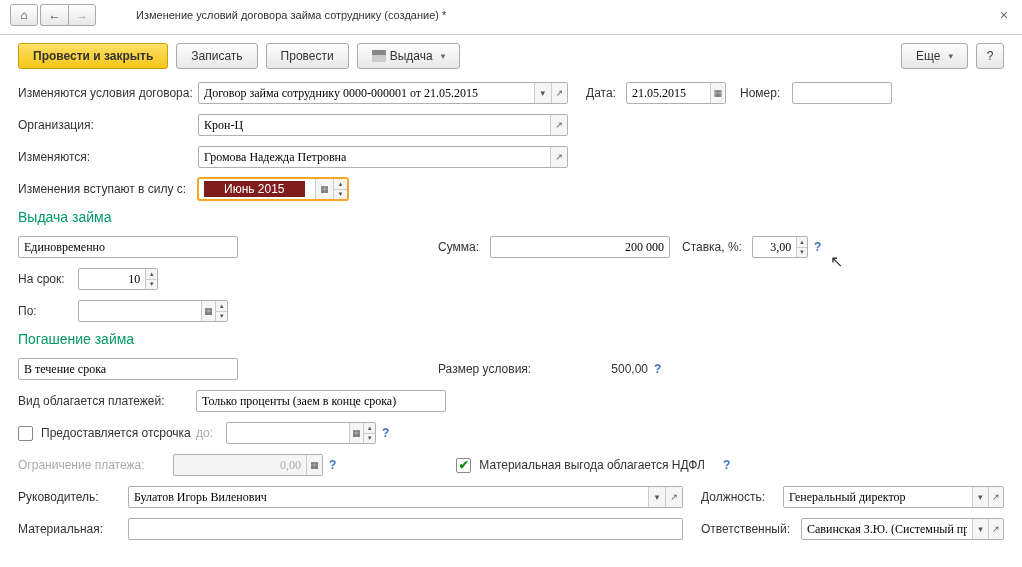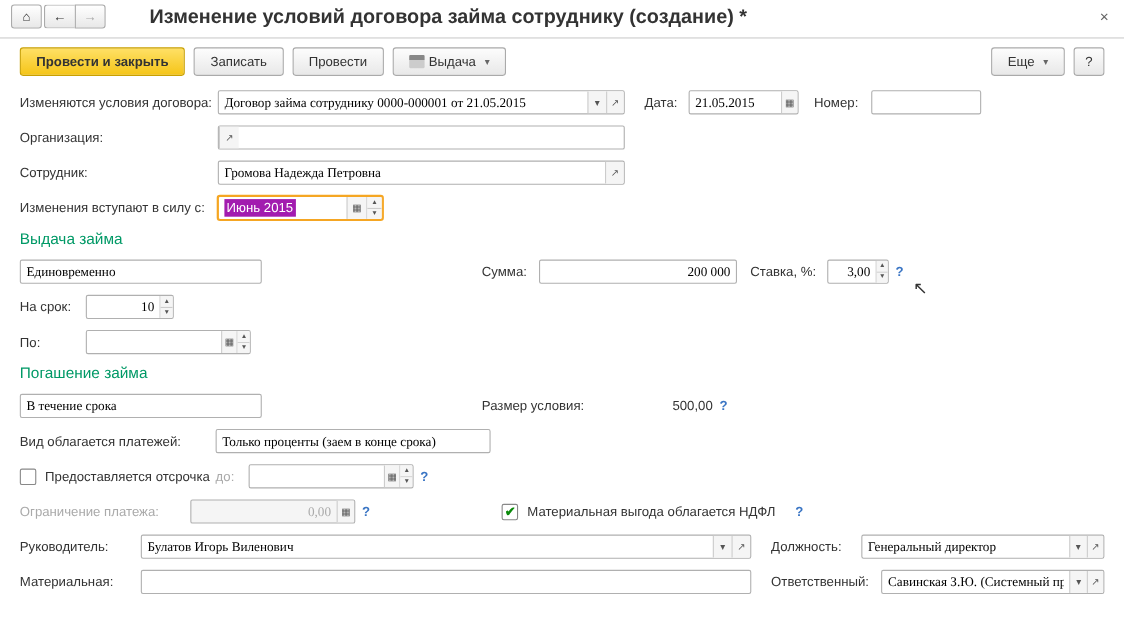--- a/index.html
+++ b/index.html
@@ -3,36 +3,36 @@
 <meta charset="utf-8">
 <style>
 * { box-sizing: border-box; margin: 0; padding: 0; }
 body { font-family: Arial, sans-serif; font-size: 12px; background: #fff; color: #333; width: 1022px; height: 567px; position: relative; }
 .topbar { display: flex; align-items: center; padding: 4px 10px 8px 10px; border-bottom: 1px solid #ccc; }
 .nav-btns { display: flex; gap: 2px; margin-right: 40px; }
 .nav-btn { width: 28px; height: 22px; border: 1px solid #aaa; border-radius: 3px; background: linear-gradient(#fff, #e8e8e8); display: flex; align-items: center; justify-content: center; cursor: pointer; font-size: 12px; }
 .nav-btn-pair { display: flex; }
 .nav-btn-pair .nav-btn:first-child { border-radius: 3px 0 0 3px; border-right: none; }
 .nav-btn-pair .nav-btn:last-child { border-radius: 0 3px 3px 0; color: #aaa; }
-.title { font-size: 18px; font-weight: bold; flex: 1; }
+.title { font-size: 11px; font-weight: normal; flex: 1; }
 .close-x { font-size: 14px; color: #666; cursor: pointer; padding: 0 4px; }
 .toolbar { display: flex; align-items: center; padding: 8px 18px; gap: 8px; }
 .btn { border: 1px solid #aaa; border-radius: 3px; background: linear-gradient(#fdfdfd, #e8e8e8); height: 26px; padding: 0 14px; cursor: pointer; font-size: 12px; display: flex; align-items: center; gap: 4px; }
 .btn-primary { background: linear-gradient(#ffe066, #f5c518); border-color: #c9a000; font-weight: bold; }
 .btn-chevron::after { content: "▾"; margin-left: 4px; font-size: 9px; color: #666; }
 .spacer { flex: 1; }
 .form { padding: 4px 18px; }
 .row { display: flex; align-items: center; margin-bottom: 8px; min-height: 24px; }
 .lbl { width: 180px; font-size: 12px; }
 .lbl-dis { color: #aaa; }
 .fld { height: 22px; border: 1px solid #b0b0b0; border-radius: 2px; background: #fff; display: flex; align-items: center; overflow: hidden; }
 .fld input { border: none; outline: none; width: 100%; height: 100%; padding: 0 5px; font-size: 12px; font-family: Liberation Serif, serif; background: transparent; }
 .fld-btn { width: 18px; height: 100%; border-left: 1px solid #ccc; display: flex; align-items: center; justify-content: center; cursor: pointer; font-size: 9px; color: #555; background: #f5f5f5; }
 .fld-focused { border: 1px solid #f5a623; box-shadow: 0 0 0 1px #f5a623; }
-.selected-text { background: #a21caf; color: #fff; padding: 1px 2px; }
+.selected-text { background: #7f1d1d; color: #fff; padding: 1px 20px; }
 .section-h { color: #009966; font-size: 14px; margin: 8px 0 10px 0; }
 .hint { color: #3a75c4; cursor: pointer; font-weight: bold; margin-left: 6px; }
 .checkbox { width: 15px; height: 15px; border: 1px solid #888; border-radius: 2px; display: inline-flex; align-items: center; justify-content: center; margin-right: 8px; cursor: pointer; }
 .checkbox.checked { background: #fff; color: #0a8a0a; font-weight: bold; }
 .spinner { display: flex; flex-direction: column; height: 100%; border-left: 1px solid #ccc; width: 14px; }
 .spinner div { flex: 1; display: flex; align-items: center; justify-content: center; font-size: 6px; color: #555; background: #f5f5f5; cursor: pointer; }
 .spinner div:first-child { border-bottom: 1px solid #ccc; }
 .val-right input { text-align: right; padding-right: 5px; }
 .print-icon { width: 14px; height: 12px; background: linear-gradient(#888 0%, #888 40%, #ccc 40%, #ccc 100%); border-radius: 1px; display: inline-block; position: relative; }
 .cursor { position: absolute; left: 830px; top: 252px; font-size: 16px; pointer-events: none; }
@@ -83,26 +83,27 @@
     <div style="width:14px"></div>
     <div class="lbl" style="width:52px">Номер:</div>
     <div class="fld" style="width:100px">
       <input value="" style="">
     </div>
   </div>
 
   <div class="row">
     <div class="lbl">Организация:</div>
     <div class="fld" style="width:370px">
-      <div class="fld-btn">↗</div>
-    </div>
-  </div>
-
-  <div class="row">
-    <div class="lbl">Сотрудник:</div>
+      <input value="Крон-Ц" style="">
+      <div class="fld-btn">↗</div>
+    </div>
+  </div>
+
+  <div class="row">
+    <div class="lbl">Изменяются:</div>
     <div class="fld" style="width:370px">
       <input value="Громова Надежда Петровна" style="">
       <div class="fld-btn">↗</div>
     </div>
   </div>
 
   <div class="row">
     <div class="lbl">Изменения вступают в силу с:</div>
     <div class="fld fld-focused" style="width:150px">
       <div style="padding:0 5px;flex:1"><span class="selected-text">Июнь 2015</span></div>

